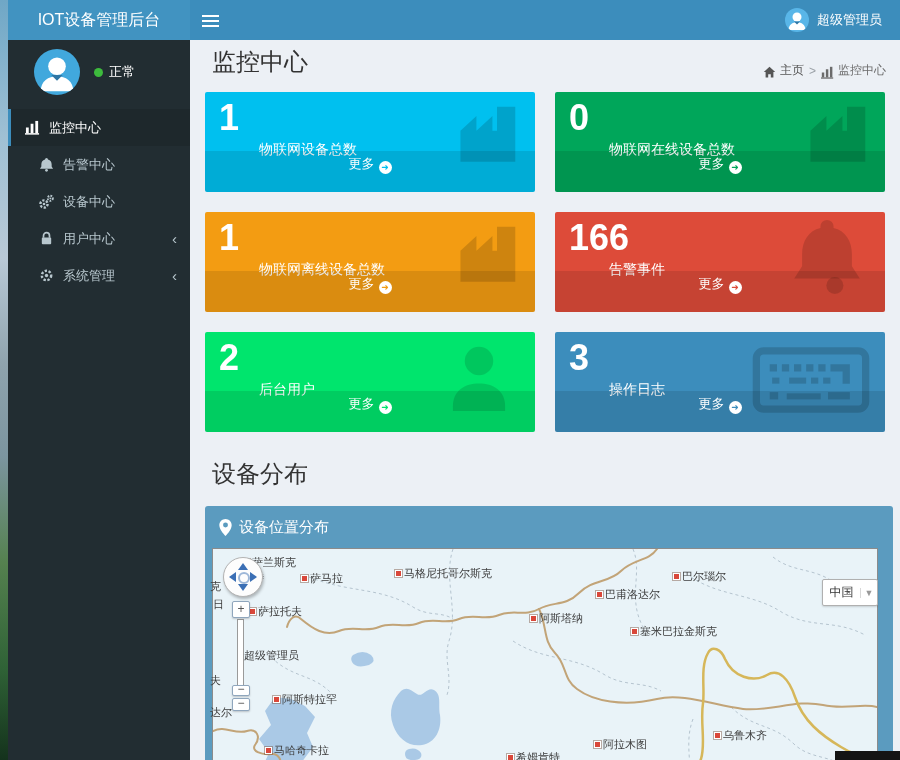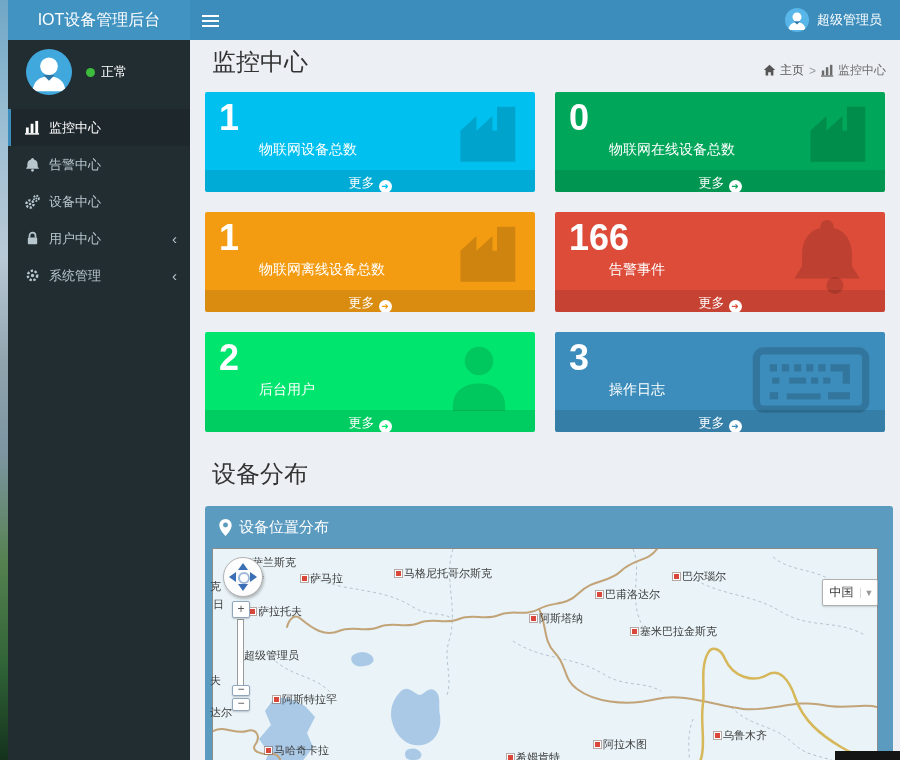--- a/index.html
+++ b/index.html
@@ -16,47 +16,47 @@
   .navbar{position:absolute;left:190px;top:0;right:0;height:40px;background:#3c8dbc;}
   .hamburger{position:absolute;left:12px;top:12px;width:20px;height:16px;cursor:pointer;}
   .hamburger span{display:block;width:17px;height:2px;background:#fff;margin:3px 0;}
   .nav-user{position:absolute;right:10px;top:0;height:40px;display:flex;align-items:center;gap:8px;
             padding:0 8px;cursor:pointer;color:#fff;font-size:13px;}
   .avatar-sm{width:24px;height:24px;border-radius:50%;background:#59b6e8;position:relative;overflow:hidden;flex:0 0 auto;}
   .avatar-sm svg,.avatar-lg svg{position:absolute;left:0;top:0;}
 
   
   .sidebar{position:absolute;left:8px;top:40px;width:182px;bottom:0;background:#222d32;}
-  .user-panel{padding:9px 0 12px 18px;display:flex;align-items:center;}
+  .user-panel{padding:9px 0 12px 18px;display:flex;align-items:center;margin-left:8px;}
   .avatar-lg{width:46px;height:46px;border-radius:50%;background:#41a8dd;position:relative;overflow:hidden;flex:0 0 auto;}
   .user-status{margin-left:14px;color:#fff;font-size:13px;display:flex;align-items:center;gap:6px;}
   .dot{width:9px;height:9px;border-radius:50%;background:#3dbb3d;display:inline-block;}
   .menu{list-style:none;margin:2px 0 0 0;padding:0;}
   .menu li{height:37px;line-height:37px;font-size:13px;color:#b8c7ce;cursor:pointer;
-           display:flex;align-items:center;padding-left:14px;position:relative;}
+           display:flex;align-items:center;padding-left:28px;position:relative;}
   .menu li .mi{width:20px;display:inline-flex;justify-content:center;margin-right:7px;color:#b8c7ce;}
   .menu li.active{background:#1e282c;color:#fff;border-left:3px solid #3c8dbc;padding-left:11px;}
   .menu li.active .mi{color:#fff;}
   .chev{position:absolute;right:13px;font-size:15px;color:#b8c7ce;line-height:37px;}
 
   
   .content{position:absolute;left:190px;top:40px;right:0;bottom:0;background:#ecf0f5;overflow:hidden;}
   .page-title{margin:6px 0 0 22px;font-size:24px;font-weight:normal;color:#333;}
   .breadcrumb{position:absolute;top:22px;right:14px;font-size:12px;color:#555;display:flex;align-items:center;gap:5px;}
   .breadcrumb .sep{color:#9aa0a6;}
-  .crumb{display:flex;align-items:center;gap:4px;color:#555;cursor:pointer;}
+  .crumb{display:flex;align-items:flex-end;gap:4px;color:#555;cursor:pointer;}
   .crumb.current{color:#6b6b6b;cursor:default;}
 
   
   .cards{margin:14px 15px 0 15px;display:grid;grid-template-columns:330px 330px;gap:20px;}
   .card{position:relative;height:100px;border-radius:2px;color:#fff;overflow:hidden;}
   .card-value{padding:7px 0 0 14px;font-size:36px;font-weight:bold;line-height:1.05;}
   .card-label{padding:4px 0 0 14px;font-size:14px;margin-left:40px;}
   .card-icon{position:absolute;top:8px;right:10px;}
-  .card-footer{position:absolute;left:0;right:0;bottom:0;height:22px;background:rgba(0,0,0,0.1);
+  .card-footer{position:absolute;left:0;right:0;bottom:0;height:41px;background:rgba(0,0,0,0.1);
                color:#fff;font-size:13px;text-align:center;line-height:25px;cursor:pointer;display:block;text-decoration:none;}
   .more-arrow{display:inline-block;width:13px;height:13px;border-radius:50%;background:#fff;
               font-size:9px;line-height:13px;text-align:center;margin-left:4px;vertical-align:-2px;}
 
   
   .section-title{margin:26px 4px 0 22px;font-size:24px;font-weight:normal;color:#333;}
   .panel{margin:16px 0 0 15px;width:688px;height:330px;background:#5b9bbf;border-radius:3px 3px 0 0;}
   .panel-header{height:42px;display:flex;align-items:center;color:#fff;font-size:15px;padding-left:14px;gap:7px;}
   .map-canvas{position:relative;margin-left:7px;width:664px;height:400px;border:1px solid #8b8b8b;background:#e9f3f8;}
   .map-label{position:absolute;font-size:11px;color:#3d3d3d;white-space:nowrap;display:flex;align-items:center;gap:2px;z-index:5;}

